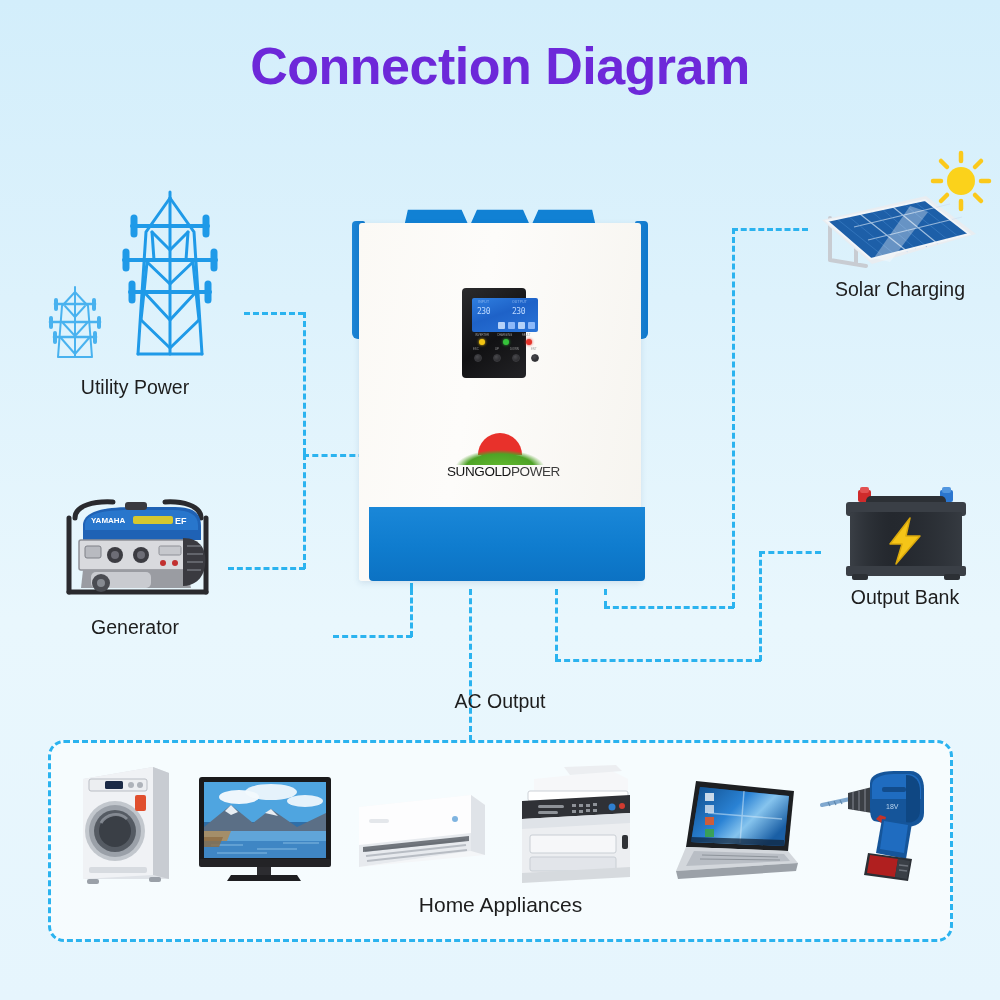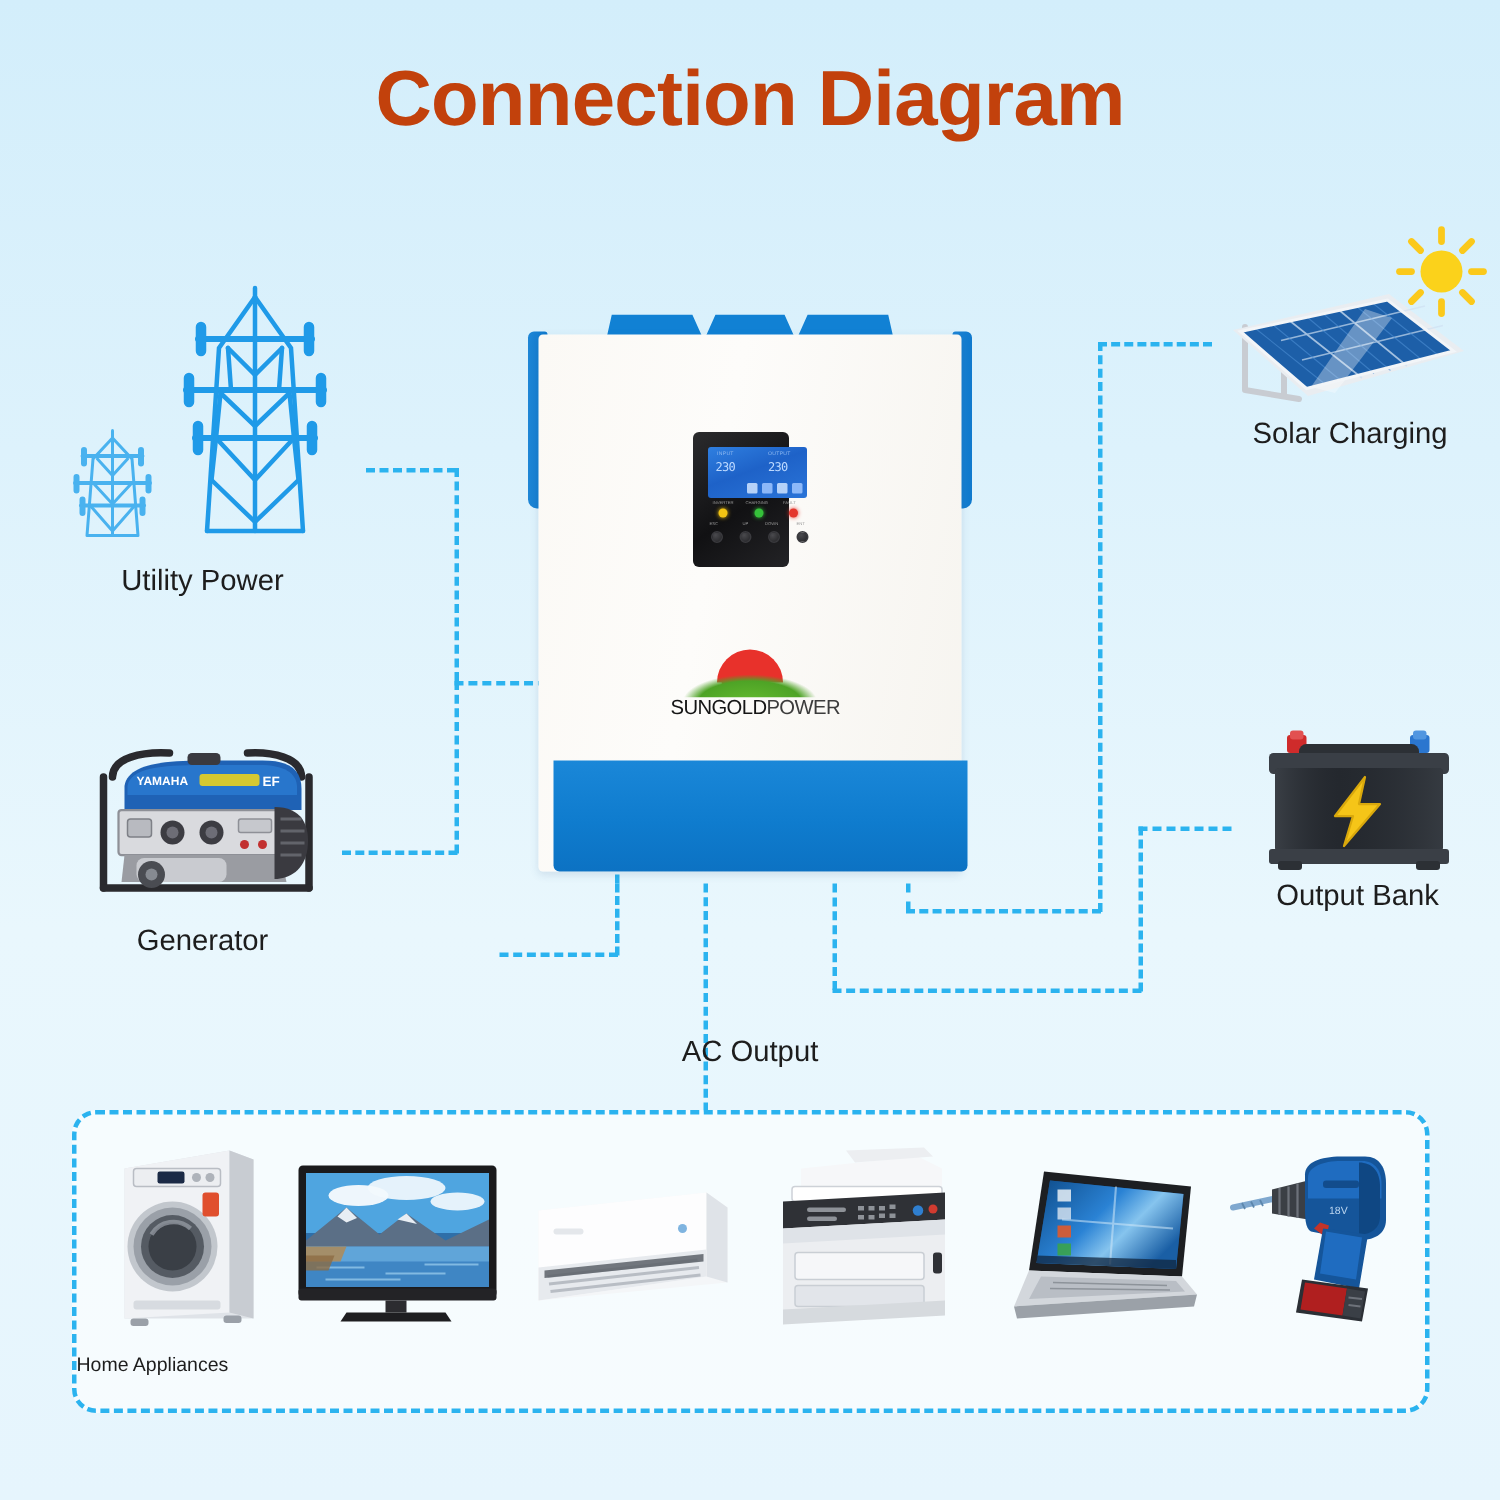--- a/index.html
+++ b/index.html
@@ -8,21 +8,21 @@
     font-family:"Liberation Sans", sans-serif;
     background:linear-gradient(180deg,#d3eefb 0%,#ddf2fc 30%,#e9f7fd 62%,#e6f5fd 100%);
     position:relative;
   }
   #stage { position:absolute; inset:0; }
   .abs { position:absolute; }
 
   
   #title {
     left:0; right:0; top:36px; text-align:center;
-    font-size:52px; font-weight:bold; color:#c2410c;
+    font-size:52px; font-weight:bold; color:#6d28d9;
     letter-spacing:-0.5px;
   }
 
   
   .nodelabel {
     text-align:center; color:#1d1d1d; font-size:19.5px;
     white-space:nowrap;
   }
 
   
@@ -102,22 +102,22 @@
 
   
   #appbox {
     left:48px; top:740px; width:905px; height:202px;
     border:3px dashed #2bb3ef; border-radius:16px;
     background:rgba(255,255,255,0.62);
   }
   #appstrip { position:absolute; left:18px; right:18px; top:10px; height:132px;
               display:flex; align-items:flex-end; justify-content:space-between; }
   .appcell { position:relative; height:128px; display:flex; align-items:flex-end; justify-content:center; }
-  #applabel { position:absolute; left:0; right:0; bottom:22px; 
-              font-size:13px; color:#1d1d1d; }
+  #applabel { position:absolute; left:0; right:0; bottom:22px; text-align:center;
+              font-size:21px; color:#1d1d1d; }
   #aclabel { left:0; right:0; top:690px; text-align:center; font-size:19.5px; color:#1d1d1d; }
 </style>
 </head>
 <body>
 
 <div id="stage">
 
   <div class="abs" id="title">Connection Diagram</div>
 
   <div class="abs dh" style="left:244px; top:312px; width:60px;"></div>

